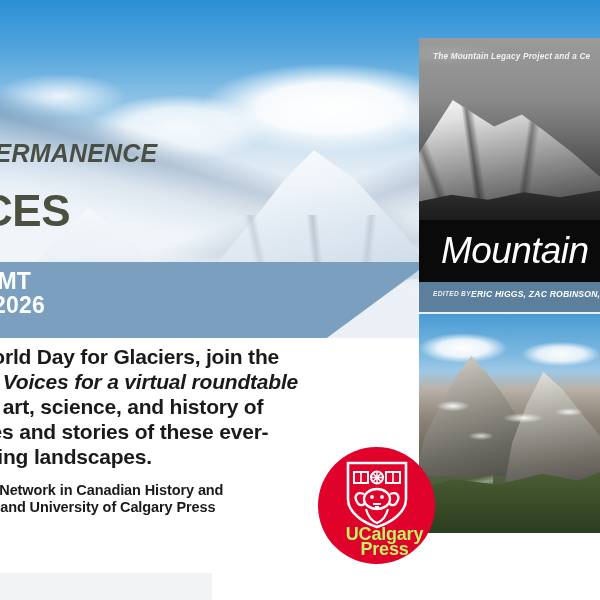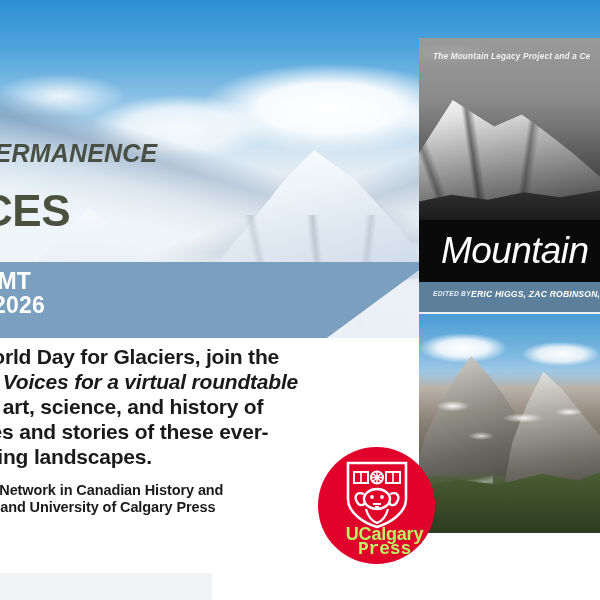--- a/index.html
+++ b/index.html
@@ -212,21 +212,21 @@
     position:absolute; left:318px; top:447px; width:117px; height:117px;
     border-radius:50%; background:#e0022b;
     overflow:hidden;
   }
   #ucp-crest{ position:absolute; left:28px; top:14px; width:62px; height:68px; }
   #ucp-name{
     position:absolute; left:8px; top:80px; width:117px; text-align:center;
     font-size:18px; font-weight:bold; color:#bef264; line-height:15px;
     letter-spacing:-.2px;
   }
-  #ucp-name .ln2{ display:block;font-family:Liberation Mono, monospace; }
+  #ucp-name .ln2{ display:block; }
 
   
   #bottom-placeholder{
     position:absolute; left:0; top:573px; width:212px; height:27px;
     background:#f2f3f4;
   }
 </style>
 </head>
 <body>
 

